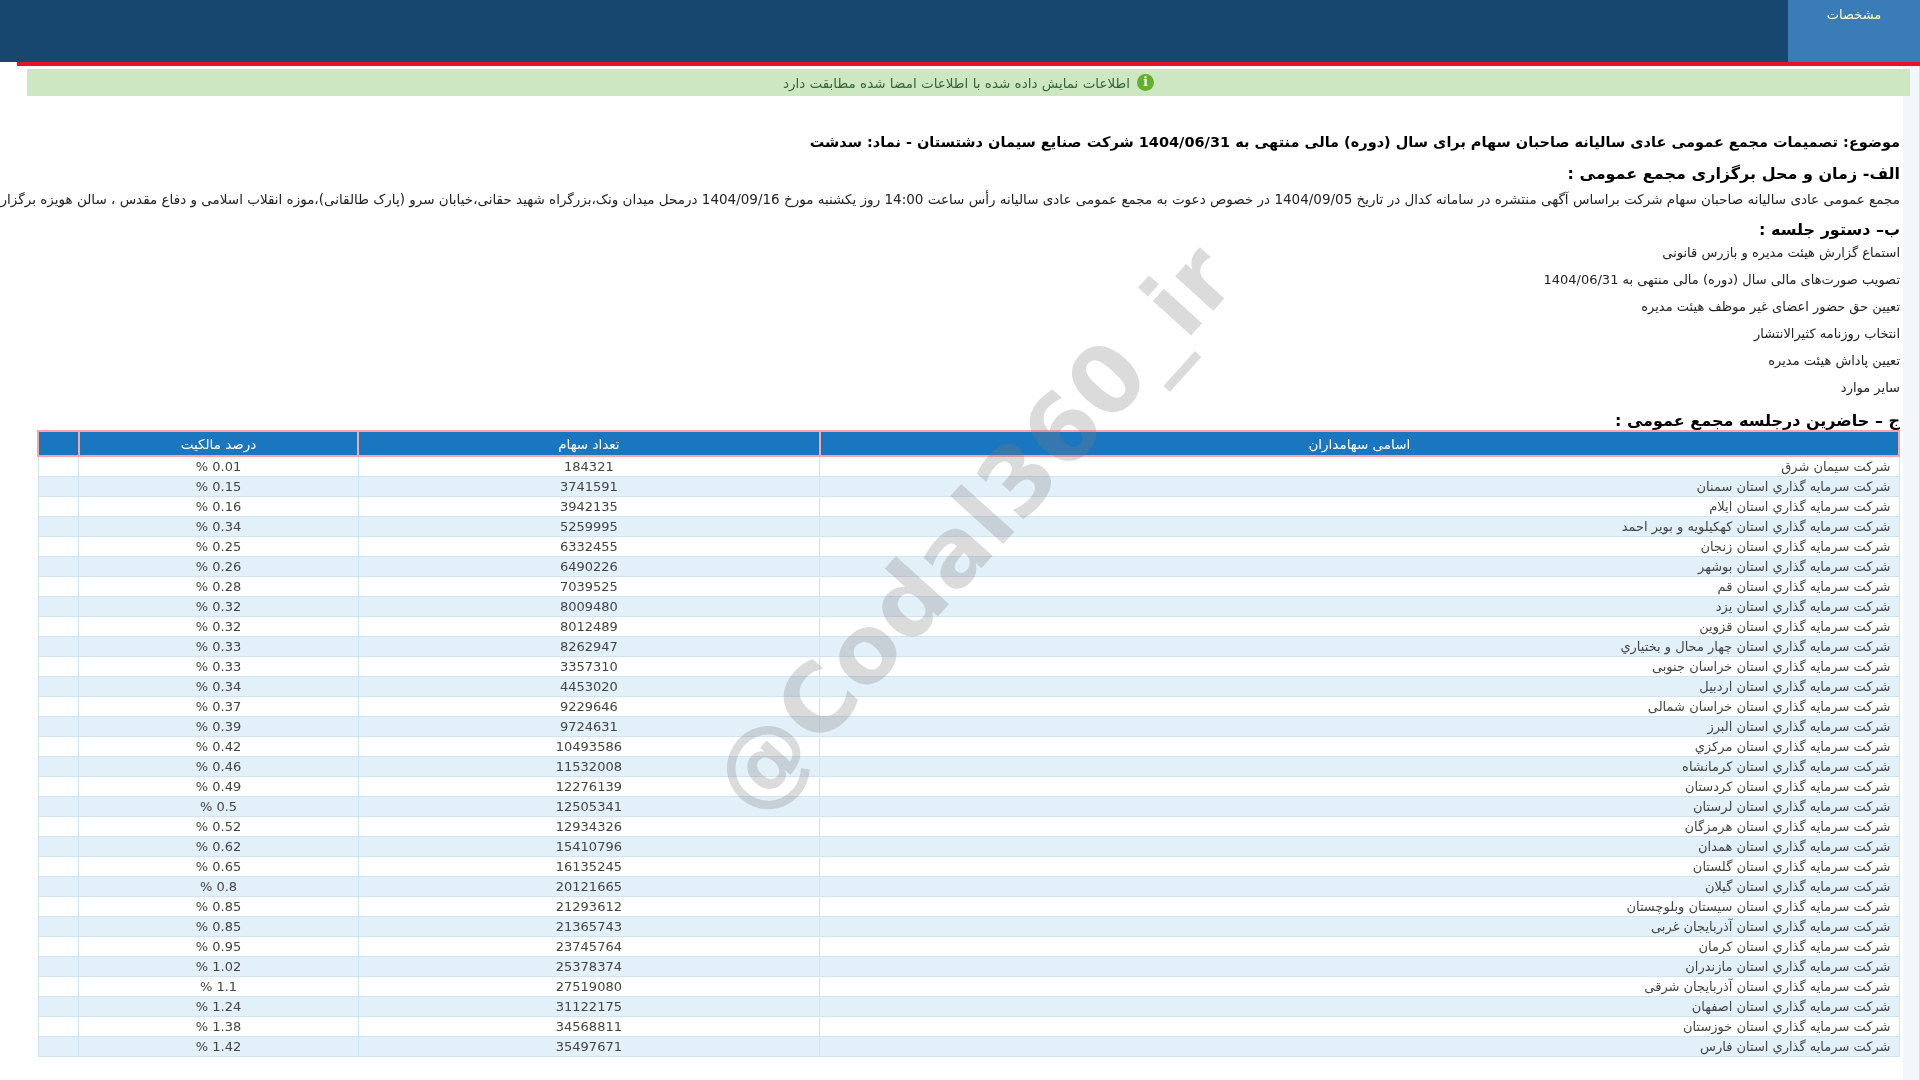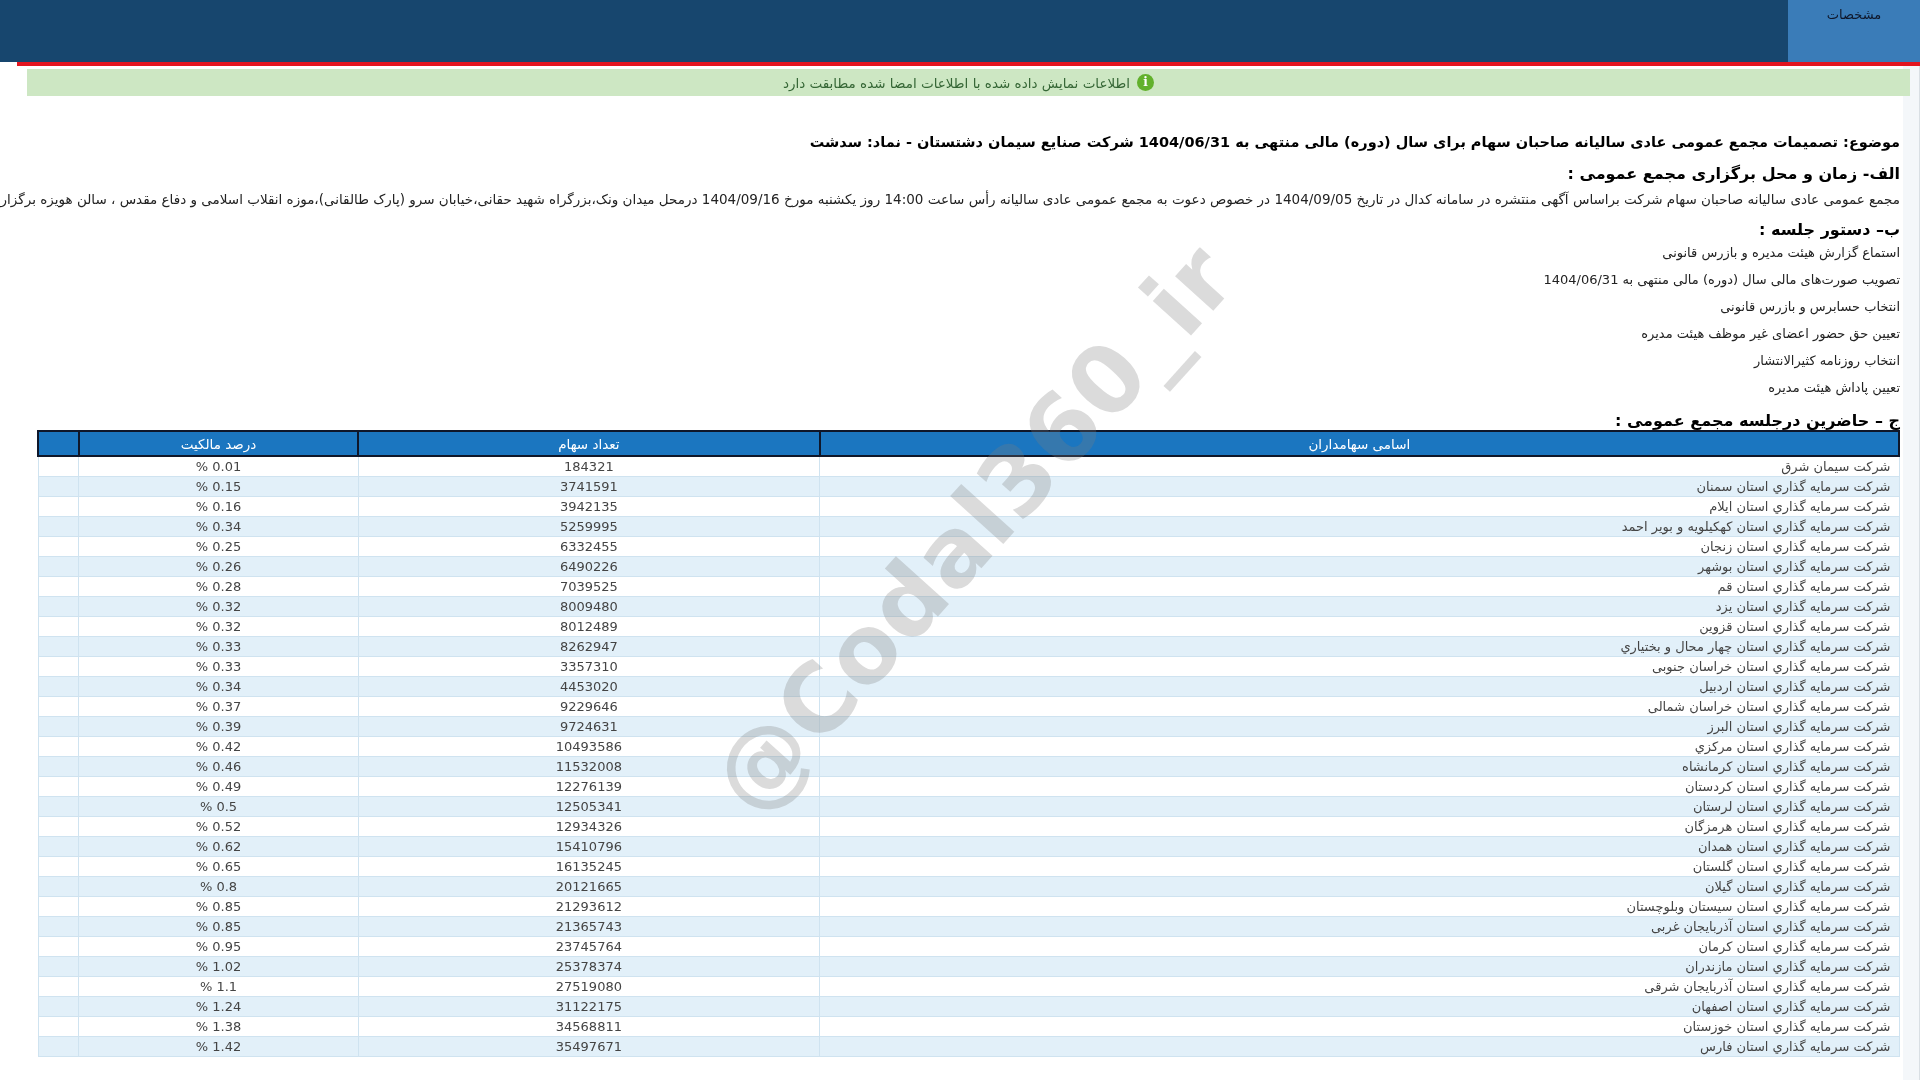--- a/index.html
+++ b/index.html
@@ -9,21 +9,21 @@
   }
   *{box-sizing:border-box;margin:0;padding:0;}
   html,body{width:1920px;height:1080px;overflow:hidden;}
   body{
     font-family:"DejaVu Sans", sans-serif;
     background:#ffffff; color:#333; direction:rtl; position:relative;
   }
   .topbar{position:relative;width:1920px;height:62px;background:var(--navy);}
   .top-tab{
     position:absolute;top:0;right:0;width:132px;height:62px;
-    background:var(--tab-blue);color:#0f172a;font-size:13px;text-align:center;
+    background:var(--tab-blue);color:#fef9c3;font-size:13px;text-align:center;
     padding-top:7px;cursor:pointer;
   }
   .redline{width:1903px;height:4px;background:var(--red);}
   .scrollbar-track{
     position:absolute;top:66px;right:0;width:17px;bottom:0;
     background:#f4f7fa;border-right:1px solid #d9dfe4;
   }
   .content{position:absolute;top:66px;right:0;width:1903px;bottom:0;padding:0 10px;}
   .infobar{
     margin-top:3px;height:27px;background:var(--green-bg);
@@ -40,21 +40,21 @@
   .sec-title{margin-top:11px;font-size:16px;font-weight:bold;color:#000;line-height:19px;}
   .sec-body{margin-top:7px;font-size:13.5px;line-height:19px;color:#222;white-space:nowrap;}
   .agenda{margin-top:5px;list-style:none;}
   .agenda li{font-size:13px;color:#222;height:18px;line-height:18px;margin-bottom:9px;}
   .sec-c{margin-top:14px;}
   table.attendees{
     width:100%;border-collapse:collapse;margin-top:0;table-layout:fixed;
   }
   table.attendees th{
     background:var(--th-blue);color:#fff;font-size:13.5px;font-weight:normal;
-    height:25px;border:2px solid #0f172a;text-align:center;
+    height:25px;border:2px solid #fca5a5;text-align:center;
   }
   table.attendees td{
     height:20px;border:1px solid var(--cell-border);font-size:13px;color:#444;
     padding:0 8px;overflow:hidden;white-space:nowrap;
   }
   table.attendees tr:nth-child(even) td{background:var(--stripe);}
   td.c-name{text-align:right;}
   td.c-num{text-align:center;direction:ltr;color:#3a3a3a;}
   td.c-idx{padding:0;}
   col.w-name{width:58%;} col.w-shares{width:24.8%;} col.w-pct{width:15%;} col.w-idx{width:32px;}
@@ -86,24 +86,24 @@
   <div class="doc">
     <div class="subject">موضوع: تصمیمات مجمع عمومی عادی سالیانه صاحبان سهام برای سال (دوره) مالی منتهی به 1404/06/31 شرکت صنایع سیمان دشتستان - نماد: سدشت</div>
 
     <div class="sec-title">الف- زمان و محل برگزاری مجمع عمومی :</div>
     <div class="sec-body">مجمع عمومی عادی سالیانه صاحبان سهام شرکت براساس آگهی منتشره در سامانه کدال در تاریخ 1404/09/05 در خصوص دعوت به مجمع عمومی عادی سالیانه رأس ساعت 14:00 روز یکشنبه مورخ 1404/09/16 درمحل  میدان ونک،بزرگراه شهید حقانی،خیابان سرو (پارک طالقانی)،موزه انقلاب اسلامی و دفاع مقدس ، سالن هویزه   برگزار گردید و در خصوص دستور جلسات زیر تصمیم گیری نمود</div>
 
     <div class="sec-title">ب– دستور جلسه :</div>
     <ul class="agenda">
         <li>استماع گزارش هیئت مدیره و بازرس قانونی</li>
         <li>تصویب صورت‌های مالی سال (دوره) مالی منتهی به 1404/06/31</li>
-        <li>انتخاب حسابرس و بازرس قانونی</li>
         <li>تعیین حق حضور اعضای غیر موظف هیئت مدیره</li>
         <li>انتخاب روزنامه کثیرالانتشار</li>
         <li>تعیین پاداش هیئت مدیره</li>
+        <li>سایر موارد</li>
       </ul>
 
     <div class="sec-title sec-c">ج – حاضرین درجلسه مجمع عمومی :</div>
 
     <table class="attendees">
       <colgroup>
         <col class="w-name">
           <col class="w-shares">
           <col class="w-pct">
           <col class="w-idx">

